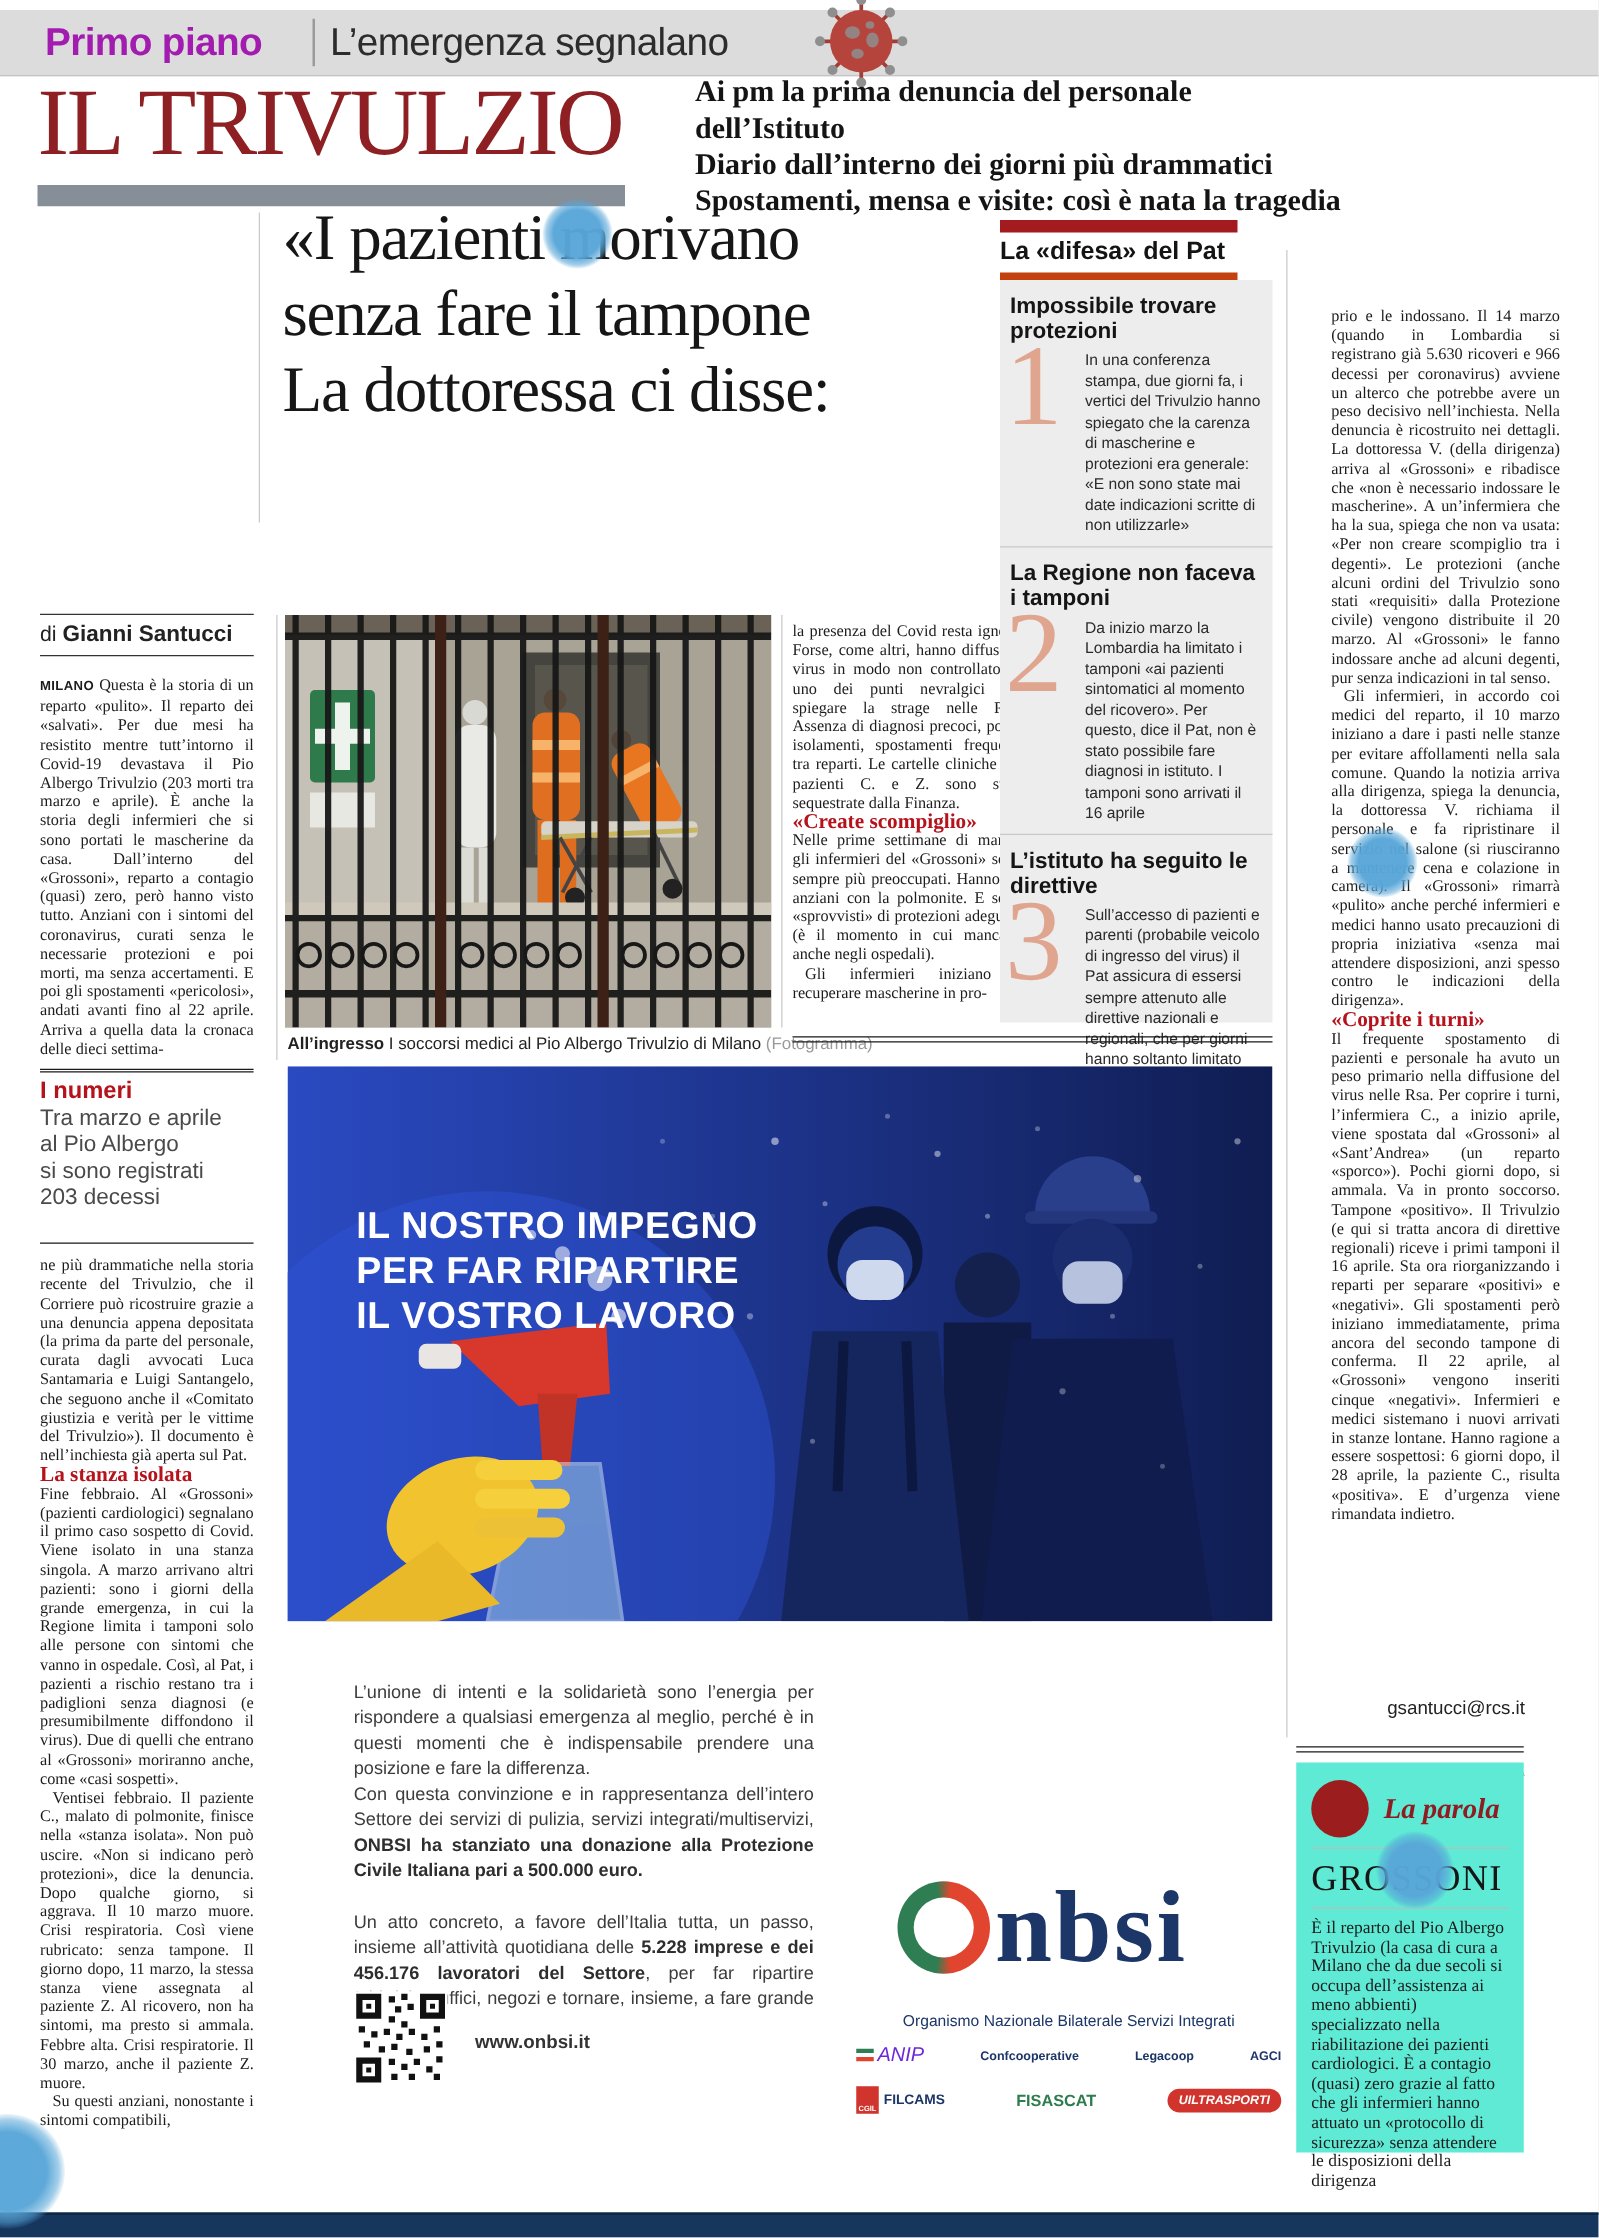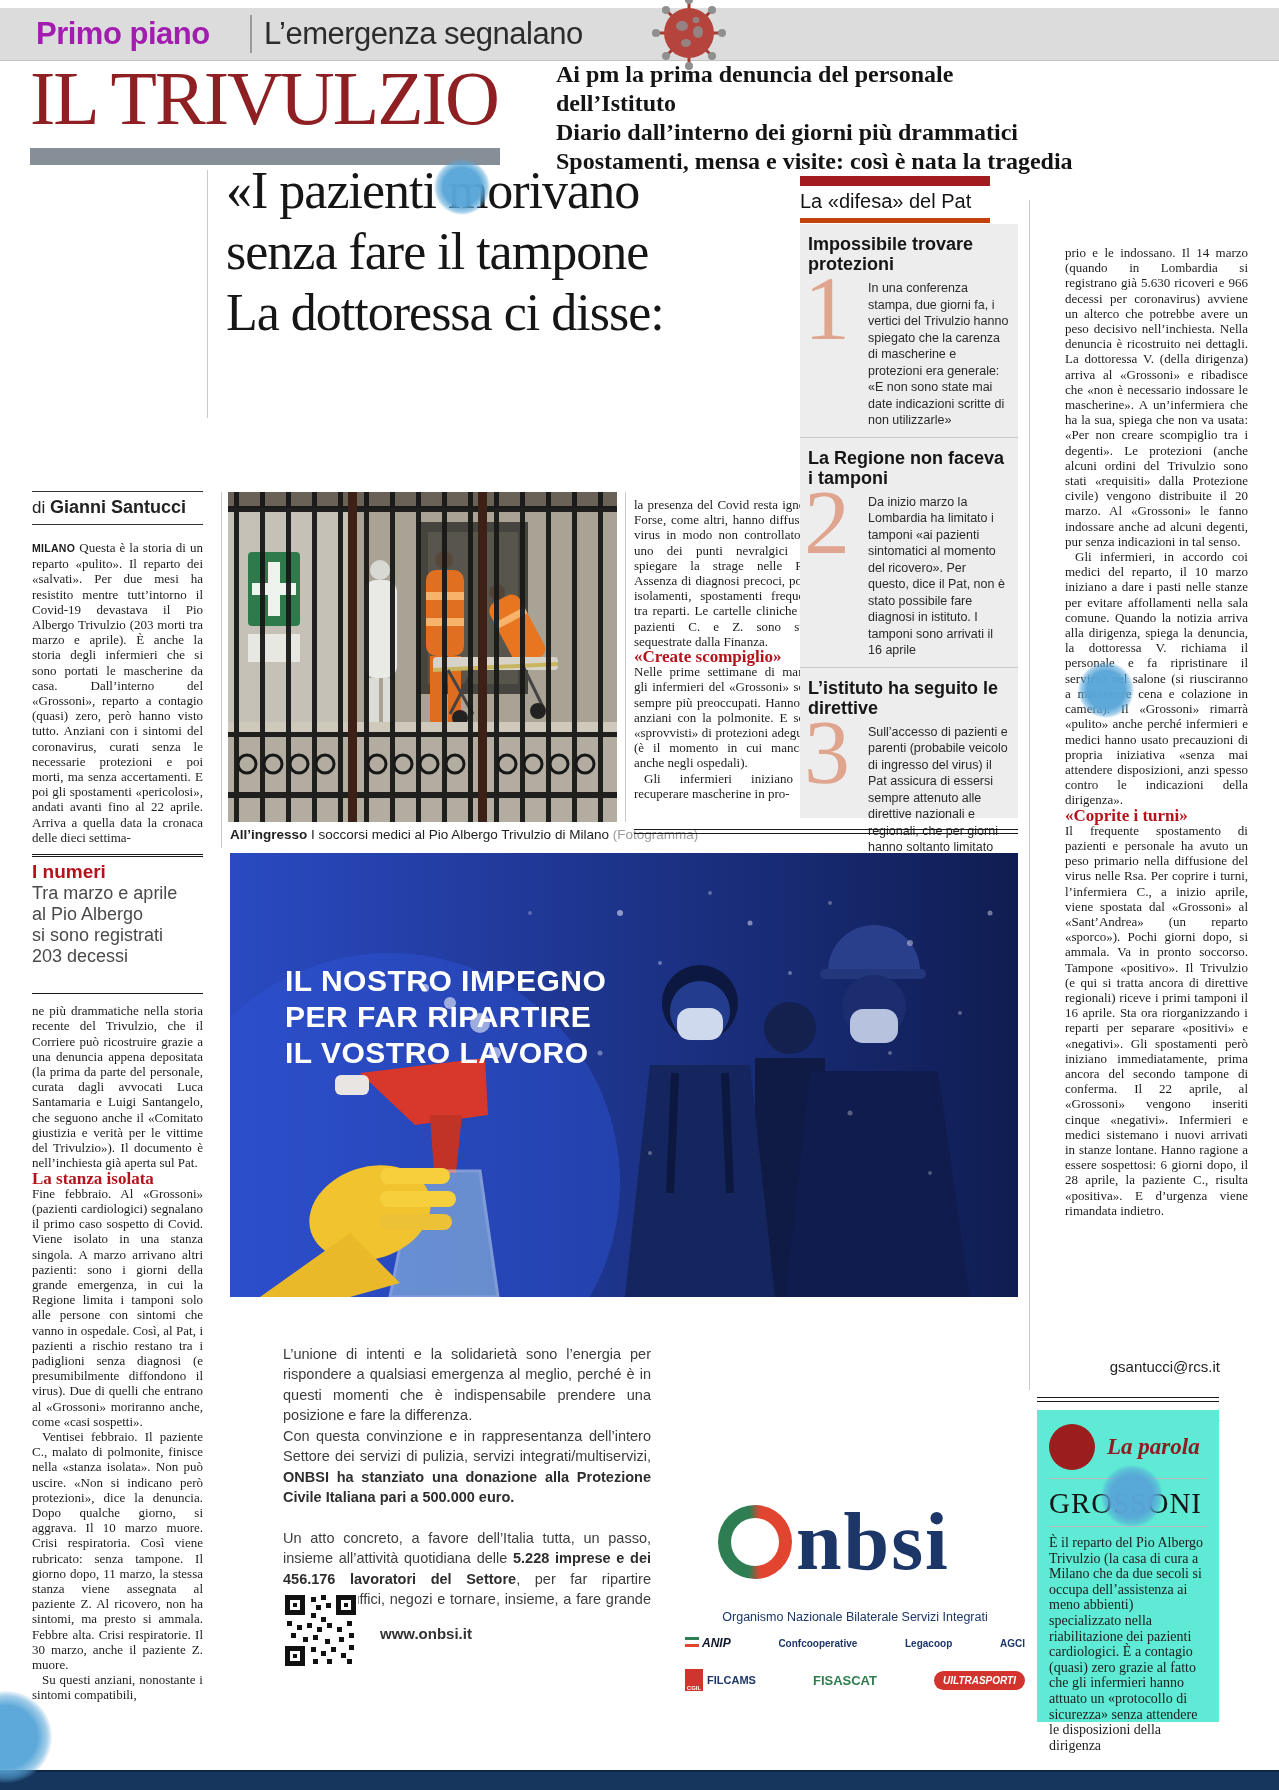--- a/index.html
+++ b/index.html
@@ -38,22 +38,22 @@
         font-family:"Liberation Sans",sans-serif;text-align:left;}
   .numbers .ttl{color:#b5121b;font-weight:bold;font-size:19px;margin-bottom:4px;}
   .numbers .ln{color:#4a4a4a;font-size:18px;line-height:21px;}
   
   .photo{left:228px;top:492px;width:389px;height:330px;background:#b6b0a4;}
   .vrule{background:#c9c9c9;width:1px;}
   .caption{left:230px;top:827px;width:600px;font-family:"Liberation Sans",sans-serif;font-size:13.5px;color:#222;}
   .caption .credit{color:#9a9a9a;}
   
   .sb-redbar{left:800px;top:176px;width:190px;height:10px;background:#a31b1e;}
-  .sb-label{left:800px;top:190px;width:190px;font-family:"Liberation Sans",sans-serif;font-weight:normal;
-        font-size:20px;color:#141414;padding-bottom:5px;border-bottom:5px solid #c2410c;}
+  .sb-label{left:800px;top:190px;width:190px;font-family:"Liberation Sans",sans-serif;font-weight:bold;
+        font-size:20px;color:#141414;padding-bottom:5px;border-bottom:7px solid #c2410c;}
   .sb-box{left:800px;top:224px;width:218px;height:594px;background:#ededed;padding:0;}
   .sb-item{position:relative;padding:10px 8px 8px 8px;}
   .sb-item + .sb-item{border-top:1px solid #c9c9c9;}
   .sb-title{font-family:"Liberation Sans",sans-serif;font-weight:bold;font-size:18px;line-height:20px;color:#151515;margin-bottom:6px;}
   .sb-num{position:absolute;left:4px;top:44px;font-size:92px;line-height:80px;color:#e0a58f;font-family:"Liberation Serif",serif;}
   .sb-text{margin-left:60px;font-family:"Liberation Sans",sans-serif;font-size:12.5px;line-height:16.5px;color:#2a2a2a;min-height:108px;}
   
   .email{left:1037px;top:1358px;width:183px;text-align:right;font-family:"Liberation Sans",sans-serif;font-size:15px;color:#222;}
   .copyright{left:1037px;top:1378px;width:183px;text-align:right;font-family:"Liberation Sans",sans-serif;font-size:8px;color:#7a7a7a;letter-spacing:.3px;margin-top:36px;}
   .hr2{border-top:1px solid #1a1a1a;border-bottom:1px solid #1a1a1a;height:3px;}
@@ -78,21 +78,21 @@
         position:relative;}
   .onbsi-o::after{content:"";position:absolute;left:13px;top:13px;width:48px;height:48px;border-radius:50%;background:#fff;}
   .onbsi-rest{font-family:Liberation Serif, serif;font-weight:bold;font-size:82px;color:#1d3668;
         letter-spacing:2px;line-height:74px;margin-left:4px;}
   .onbsi-tagline{position:absolute;left:440px;top:757px;width:370px;text-align:center;
         font-family:"Liberation Sans",sans-serif;font-size:12.5px;color:#1d3668;}
   .partners{position:absolute;left:455px;width:340px;display:flex;justify-content:space-between;align-items:center;
         font-family:"Liberation Sans",sans-serif;}
   .row1{top:783px;}
   .row2{top:816px;}
-  .lg-anip{font-weight:bold;font-style:italic;font-size:12px;color:#0f172a;}
+  .lg-anip{font-weight:normal;font-style:italic;font-size:16px;color:#6d28d9;}
   .lg-anip::before{content:"";display:inline-block;width:14px;height:10px;margin-right:3px;
         background:linear-gradient(#2f7d52 33%,#ffffff 33% 66%,#e2452f 66%);}
   .lg-small{font-size:10px;color:#1d3668;font-weight:bold;}
   .lg-cgil{display:flex;align-items:center;gap:4px;}
   .lg-cgil .flag{width:18px;height:22px;background:#d0342c;color:#fff;font-size:6px;font-weight:bold;
         display:flex;align-items:flex-end;justify-content:center;}
   .lg-cgil .nm{font-size:11px;font-weight:bold;color:#1d3668;}
   .lg-fisascat{font-size:13px;font-weight:bold;color:#2e7d4f;}
   .lg-uil{background:#d0342c;color:#fff;font-weight:bold;font-style:italic;font-size:10px;
         padding:4px 9px;border-radius:12px;}

